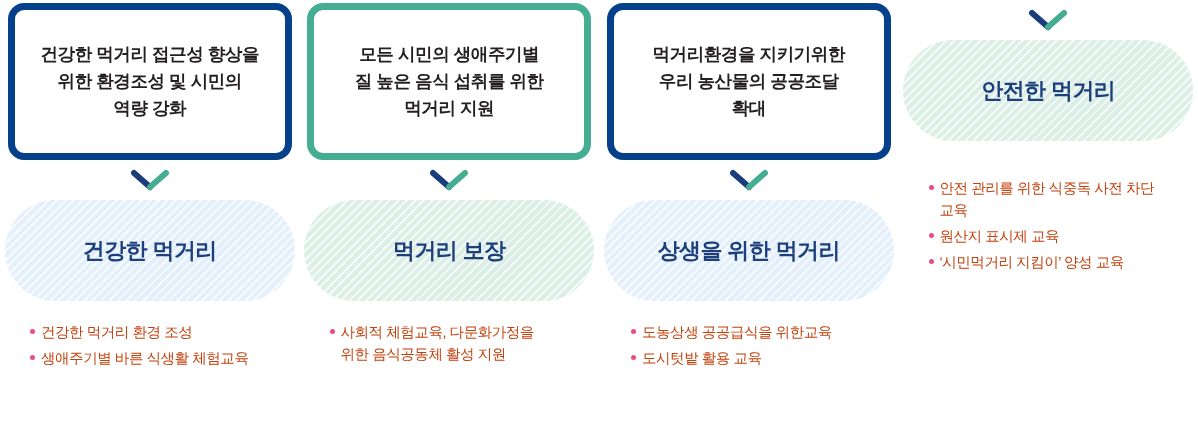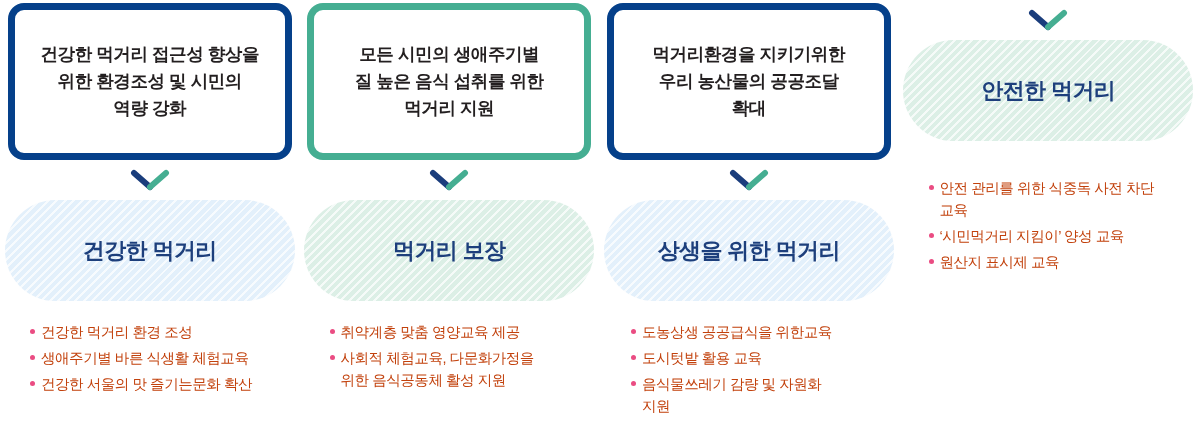--- a/index.html
+++ b/index.html
@@ -165,46 +165,40 @@
     <div class="pill blue">
       <div class="pill-text">건강한 먹거리</div>
     </div>
     <div class="bullets">
       <div class="bullet-item">
           <span class="bullet-text">건강한 먹거리 환경 조성</span>
         </div>
       <div class="bullet-item">
           <span class="bullet-text">생애주기별 바른 식생활 체험교육</span>
         </div>
-      <div class="bullet-item">
-          <span class="bullet-text">건강한 서울의 맛 즐기는문화 확산</span>
-        </div>
     </div>
   </div>
 
   <div class="column col-2">
     <div class="goal-box green">
       <div class="goal-text">모든 시민의 생애주기별
 질 높은 음식 섭취를 위한
 먹거리 지원</div>
     </div>
     <div class="chevron-wrap">
       <svg width="40" height="24" viewBox="0 0 40 24" aria-hidden="true">
         <path d="M4 5 L20 19" stroke="#1a3d7c" stroke-width="6" stroke-linecap="round" fill="none"></path>
         <path d="M20 19 L36 5" stroke="#45AE92" stroke-width="6" stroke-linecap="round" fill="none"></path>
       </svg>
     </div>
     <div class="pill green">
       <div class="pill-text">먹거리 보장</div>
     </div>
     <div class="bullets">
       <div class="bullet-item">
-          <span class="bullet-text">취약계층 맞춤 영양교육 제공</span>
-        </div>
-      <div class="bullet-item">
           <span class="bullet-text">사회적 체험교육, 다문화가정을
 위한 음식공동체 활성 지원</span>
         </div>
     </div>
   </div>
 
   <div class="column col-3">
     <div class="goal-box blue">
       <div class="goal-text">먹거리환경을 지키기위한
 우리 농산물의 공공조달
@@ -219,44 +213,40 @@
     <div class="pill blue">
       <div class="pill-text">상생을 위한 먹거리</div>
     </div>
     <div class="bullets">
       <div class="bullet-item">
           <span class="bullet-text">도농상생 공공급식을 위한교육</span>
         </div>
       <div class="bullet-item">
           <span class="bullet-text">도시텃밭 활용 교육</span>
         </div>
-      <div class="bullet-item">
-          <span class="bullet-text">음식물쓰레기 감량 및 자원화
-지원</span>
-        </div>
     </div>
   </div>
 
   <div class="column col-4">
     <div class="chevron-wrap">
       <svg width="40" height="24" viewBox="0 0 40 24" aria-hidden="true">
         <path d="M4 5 L20 19" stroke="#1a3d7c" stroke-width="6" stroke-linecap="round" fill="none"></path>
         <path d="M20 19 L36 5" stroke="#45AE92" stroke-width="6" stroke-linecap="round" fill="none"></path>
       </svg>
     </div>
     <div class="pill green">
       <div class="pill-text">안전한 먹거리</div>
     </div>
     <div class="bullets">
       <div class="bullet-item">
           <span class="bullet-text">안전 관리를 위한 식중독 사전 차단
 교육</span>
         </div>
       <div class="bullet-item">
+          <span class="bullet-text">원산지 표시제 교육</span>
+        </div>
+      <div class="bullet-item">
           <span class="bullet-text">‘시민먹거리 지킴이’ 양성 교육</span>
         </div>
-      <div class="bullet-item">
-          <span class="bullet-text">원산지 표시제 교육</span>
-        </div>
     </div>
   </div>
 
 </div>
 
 </body></html>

